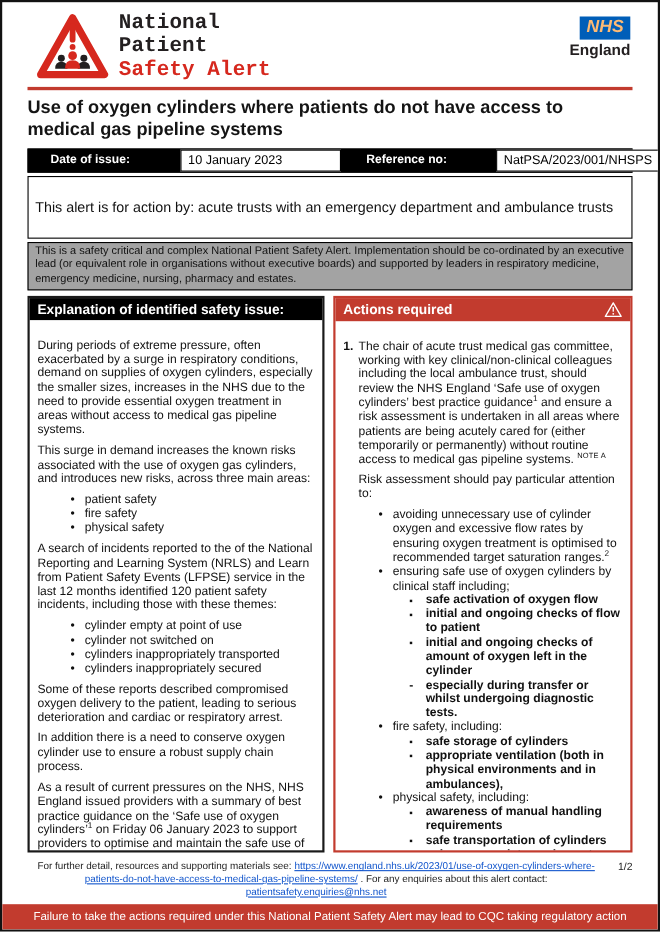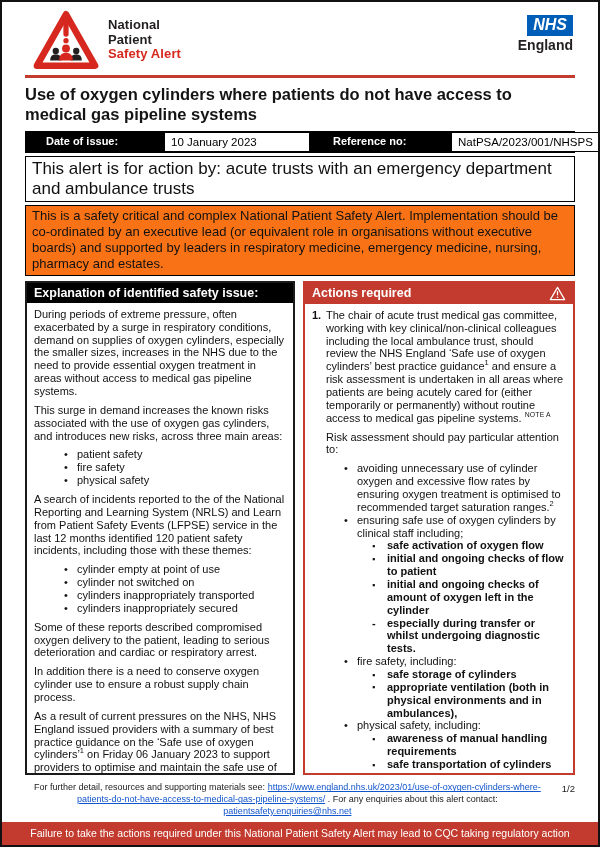--- a/index.html
+++ b/index.html
@@ -7,44 +7,44 @@
     width:600px; height:847px; box-sizing:border-box;
     border:2px solid #121212; background:#fff;
     font-family:"Liberation Sans", sans-serif; color:#111;
     display:flex; flex-direction:column; overflow:hidden;
   }
   .content { padding:8px 23px 0; display:flex; flex-direction:column; flex:1 1 auto; min-height:0; }
 
   
   .logo-row { display:flex; justify-content:space-between; align-items:flex-start; }
   .npsa { display:flex; align-items:center; gap:9px; margin-left:8px; }
-  .npsa-lines { font-weight:bold; font-size:13px; line-height:1.12; color:#231f20; letter-spacing:.1px; }
+  .npsa-lines { font-weight:bold; font-size:19px; line-height:1.12; color:#231f20; letter-spacing:.1px;font-family:Liberation Mono, monospace; }
   .npsa-lines .red { color:#d6281e; }
   .nhs { text-align:right; margin-top:5px; margin-right:2px; }
-  .nhs-box { display:inline-block; background:#005eb8; color:#ffffff; font-weight:bold; font-style:italic; font-size:16px; padding:1px 6px 2px; }
+  .nhs-box { display:inline-block; background:#005eb8; color:#fdba74; font-weight:bold; font-style:italic; font-size:16px; padding:1px 6px 2px; }
   .nhs-england { font-weight:bold; font-size:14px; color:#231f20; margin-top:1px; }
   .red-rule { height:4px; background:#c23b2e; margin-top:5px; }
   .title { font-size:16.5px; font-weight:bold; line-height:1.22; margin:6px 0 7px; color:#141414; }
 
   
   .meta-bar { display:flex; border:1px solid #000; background:#000; font-size:11px; align-items:stretch; }
   .meta-cell { padding:3px 6px 3px; white-space:nowrap; }
   .m-label { background:#000; color:#fff; font-weight:bold; }
   .m-label.c1 { flex:0 0 112px;padding-left:20px; }
   .m-label.c3 { flex:0 0 112px;margin-left:17px; }
   .m-value { background:#fff; color:#000; font-size:11.5px; border:1px solid #000; }
   .m-value.c2 { flex:0 0 132px; }
   .m-value.c4 { flex:1 1 auto; }
 
-  .action-by { border:1px solid #000; margin-top:3px; padding:2px 6px; font-size:17px; }
-  .criticality { border:1px solid #000; background:#f97316; margin-top:3px; padding:2px 6px 3px; font-size:13px; line-height:1.22; }
+  .action-by { border:1px solid #000; margin-top:3px; padding:20px 6px; font-size:13px; }
+  .criticality { border:1px solid #000; background:#a3a3a3; margin-top:3px; padding:2px 6px 3px; font-size:10px; line-height:1.22; }
 
   
   .columns { display:flex; gap:8px; margin-top:5px; flex:1 1 auto; min-height:0; }
-  .col { display:flex; flex-direction:column; min-height:0; }
+  .col { display:flex; flex-direction:column; min-height:0;gap:12px; }
   .col-left { flex:0 0 266px; border:2px solid #1a1a1a; }
   .col-right { flex:1 1 auto; border:2px solid #c23b2e; }
   .col-head { font-weight:bold; font-size:12.5px; color:#fff; padding:3px 7px; flex:0 0 auto; }
   .head-black { background:#000; }
   .head-red { background:#c23b2e; display:flex; justify-content:space-between; align-items:center; }
   .col-body { padding:5px 7px 2px; font-size:11px; line-height:1.17; flex:1 1 auto; overflow:hidden; }
   .col-body p { margin:0 0 6px; }
   .bold { font-weight:bold; }
 
   ul.dots { list-style:none; margin:0 0 6px; padding:0 0 0 18px; }

